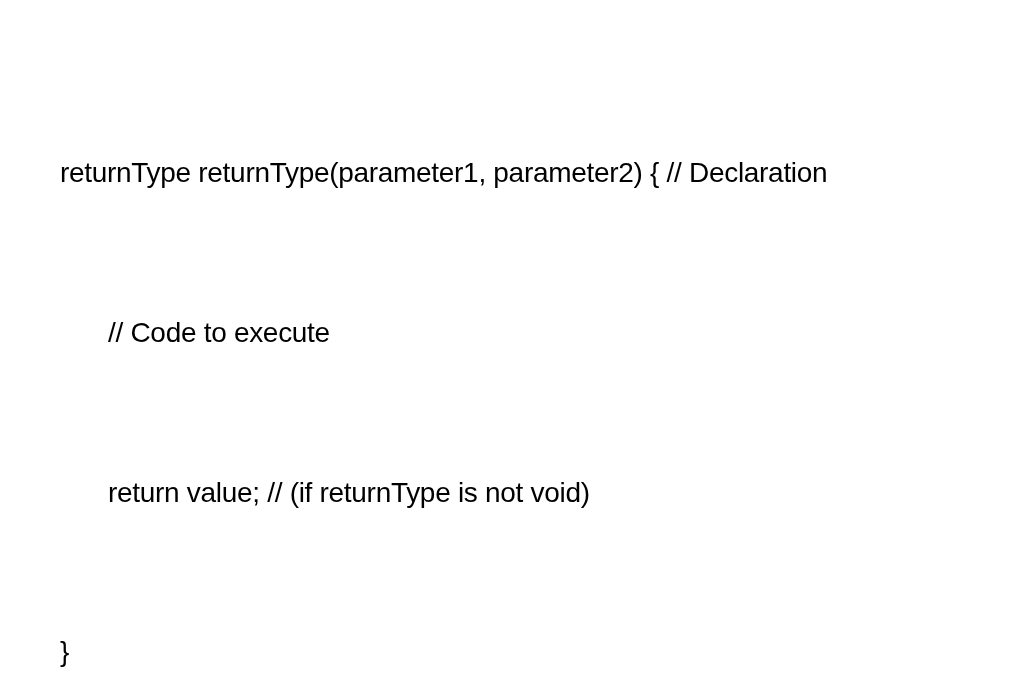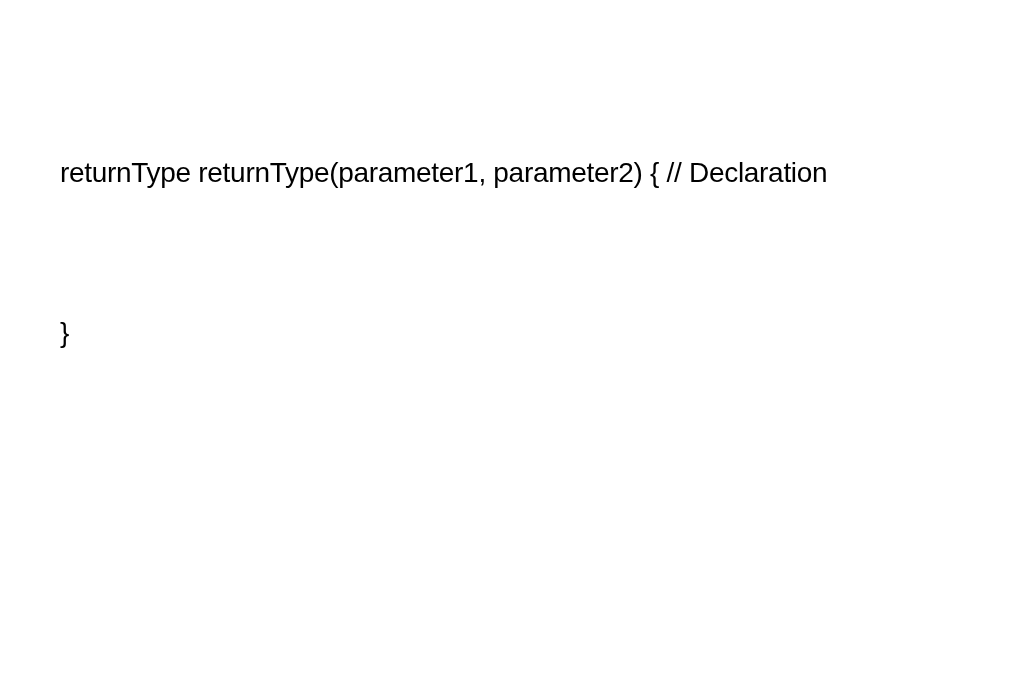--- a/index.html
+++ b/index.html
@@ -26,20 +26,22 @@
     }
     .indent {
       padding-left: 48px;
     }
   </style>
 </head>
 <body>
 
 <div class="code-block">
   <span class="line">returnType returnType(parameter1, parameter2) { // Declaration</span>
+  <span class="line indent">// Code to execute</span>
+  <span class="line indent">return value; // (if returnType is not void)</span>
   <span class="line">}</span>
   
   
   
   
   
   
   
 </div>
 

